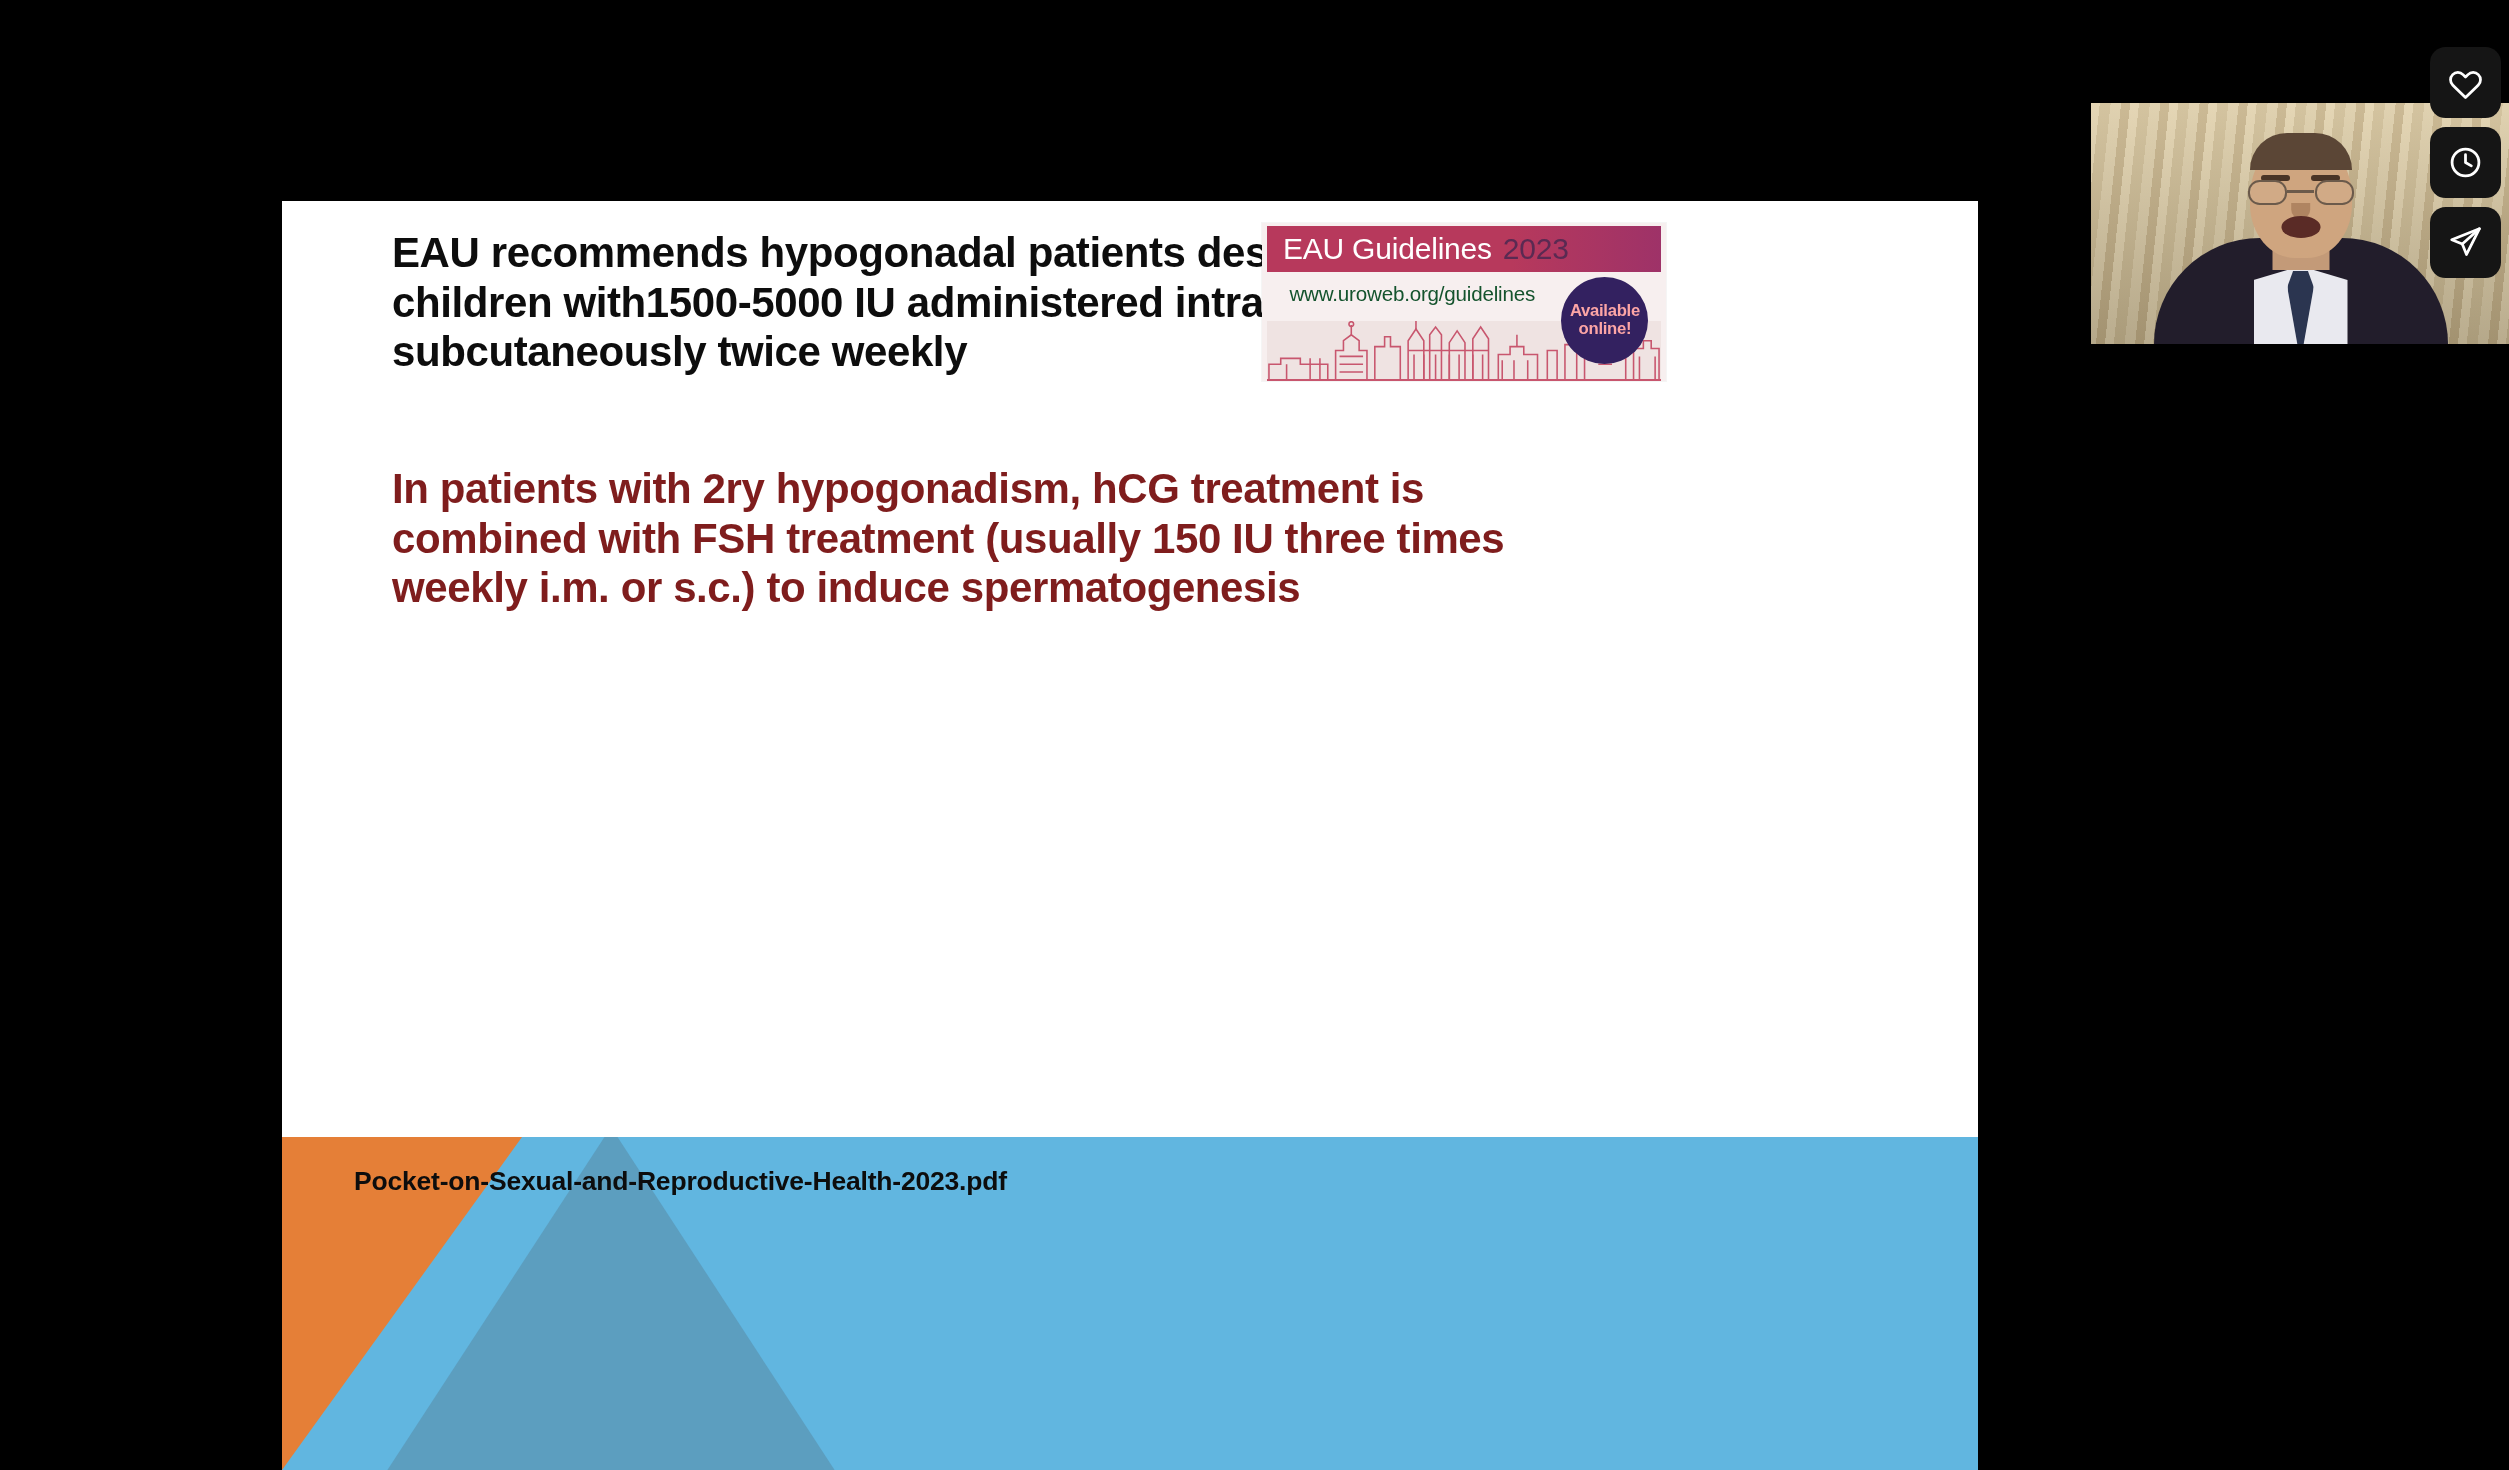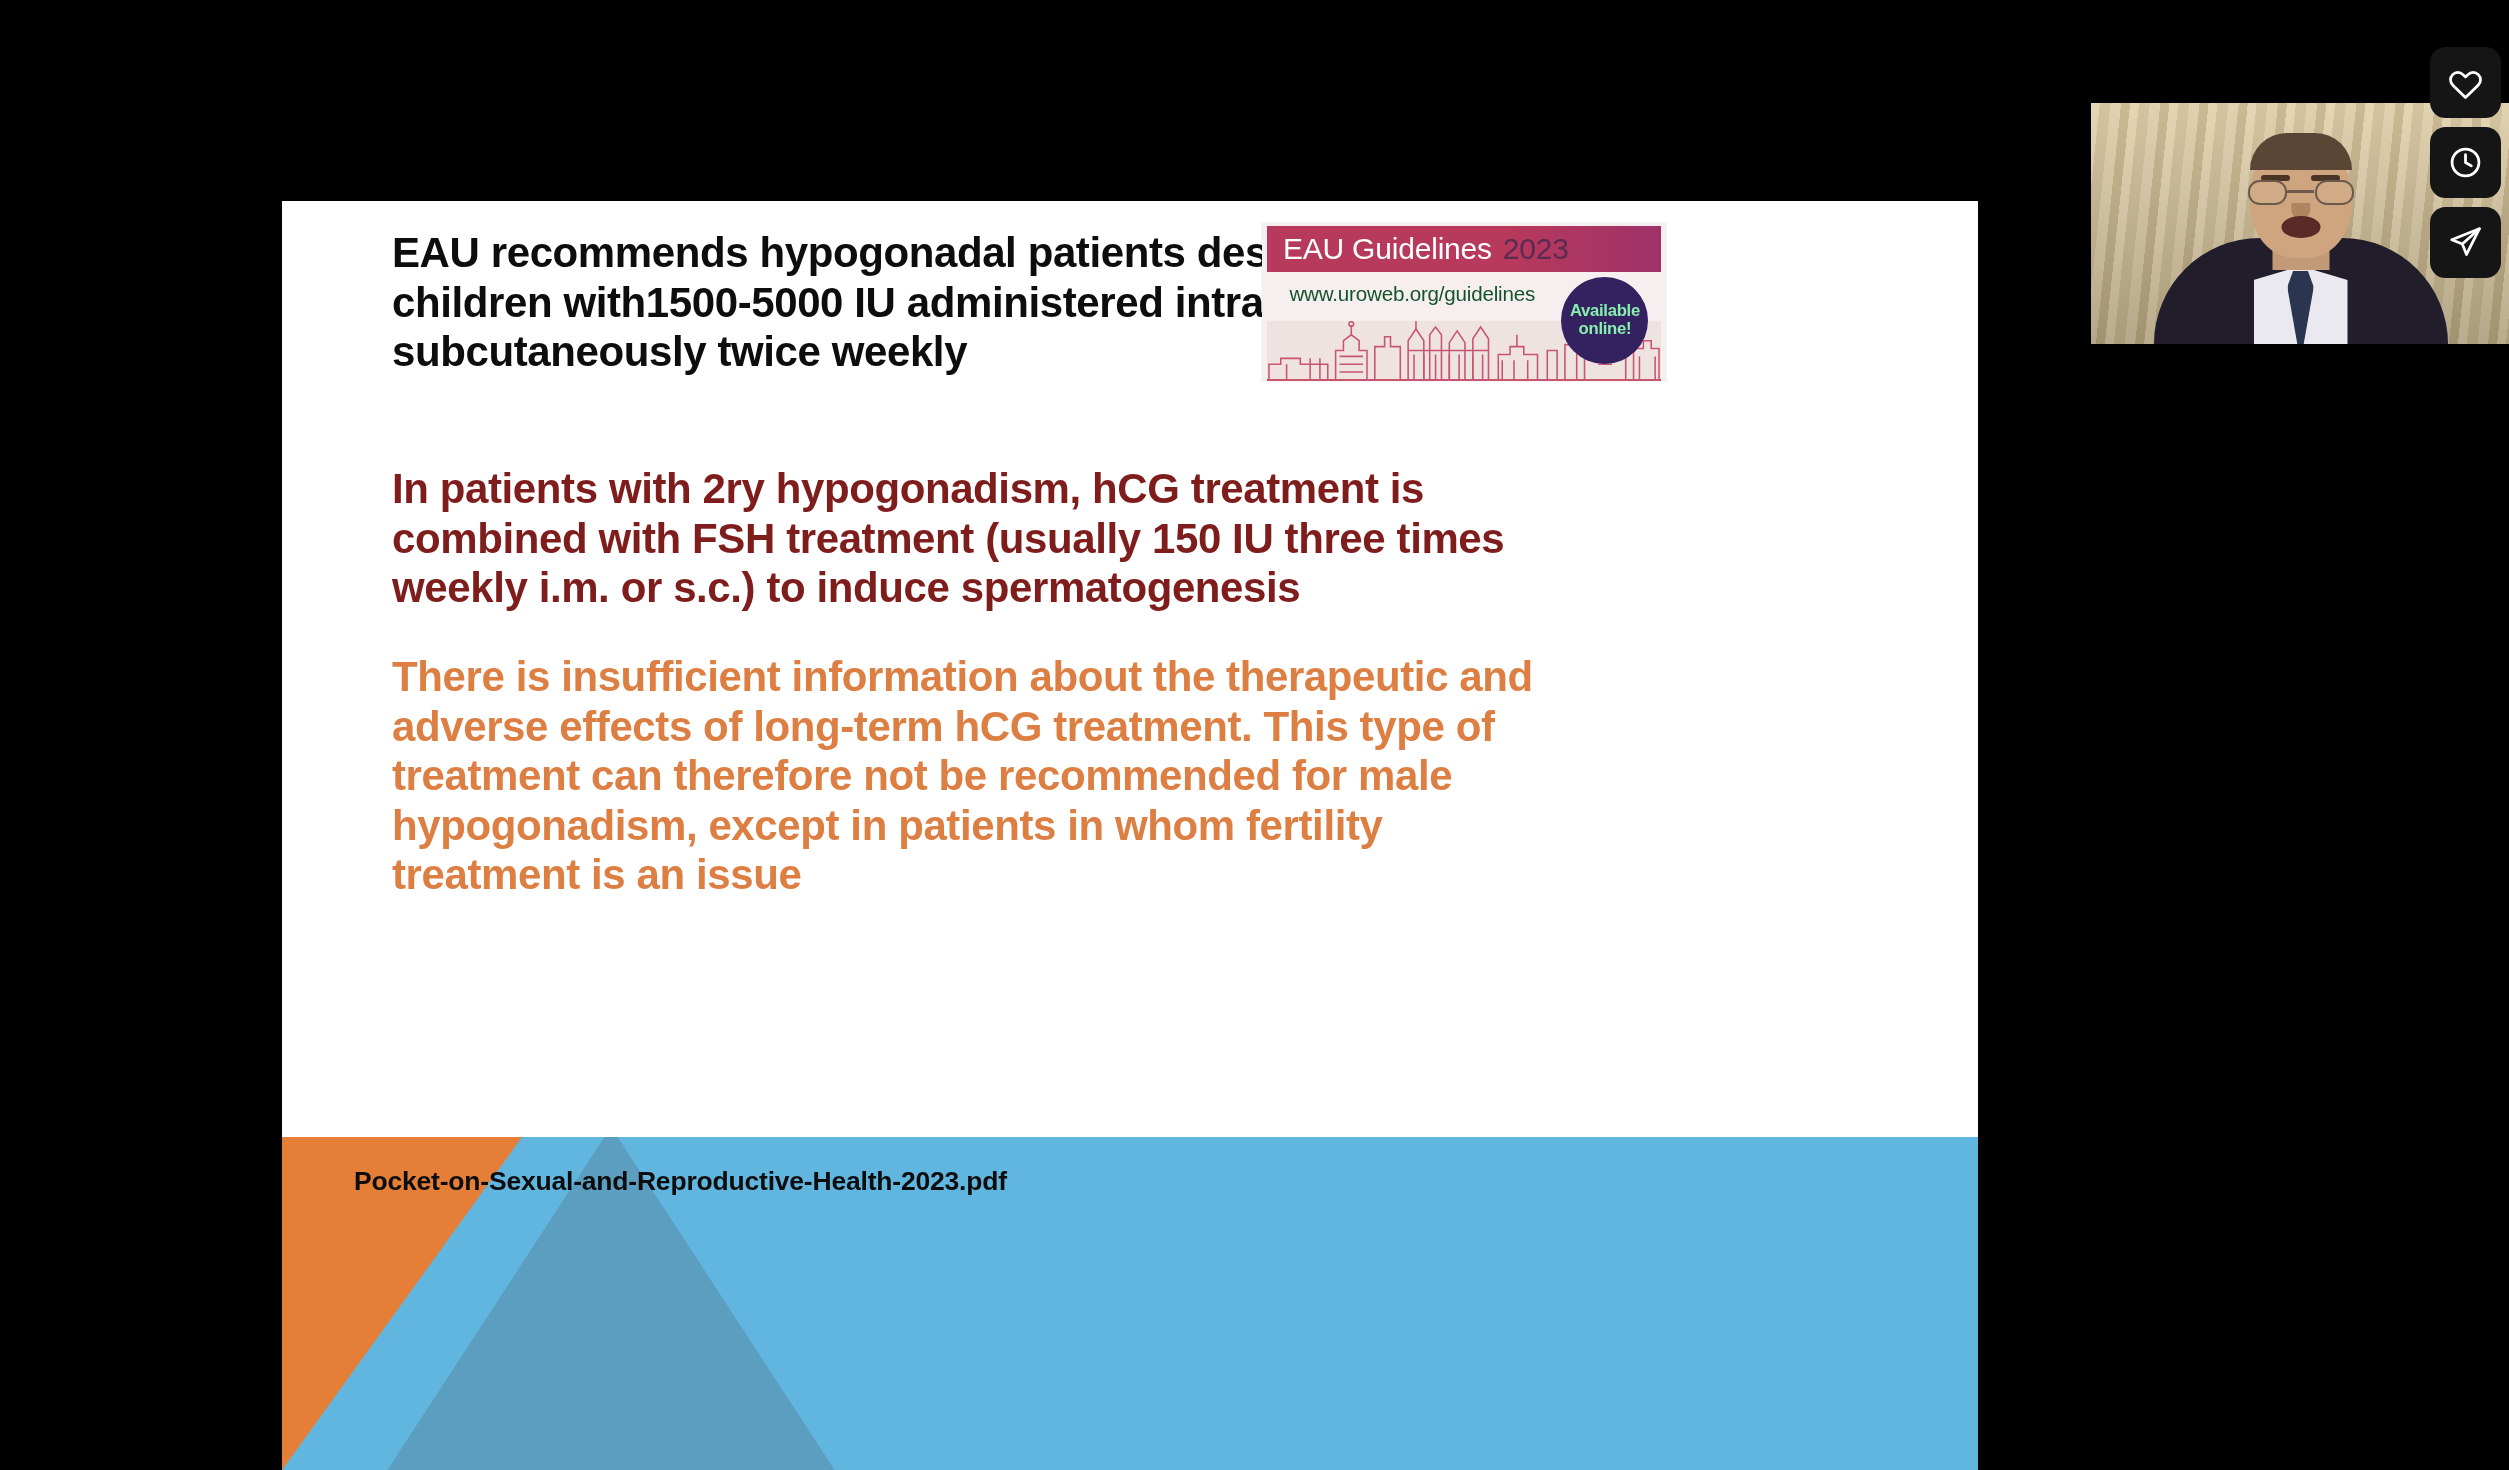--- a/index.html
+++ b/index.html
@@ -138,21 +138,21 @@
     height: 87px;
     border-radius: 50%;
     background: #332160;
     display: flex;
     flex-direction: column;
     align-items: center;
     justify-content: center;
     line-height: 1.1;
   }
   .eau-badge-line {
-    color: #86efac;
+    color: #fca5a5;
     font-size: 16.7px;
     font-weight: 700;
     letter-spacing: -0.3px;
   }
 
   
   #slide-footer {
     position: absolute;
     left: 0;
     right: 0;
@@ -373,21 +373,20 @@
 <div id="player-stage">
 
   <div id="slide">
 
     <div id="slide-body">
 
       <div class="para" id="para-eau">EAU recommends hypogonadal patients desiring to father children with1500-5000 IU administered intramuscularly or subcutaneously twice weekly</div>
 
       <div class="para" id="para-fsh">In patients with 2ry hypogonadism, hCG treatment is combined with FSH treatment (usually 150 IU three times weekly i.m. or s.c.) to induce spermatogenesis</div>
 
-      <div class="para" id="para-warning">There is insufficient information about the therapeutic and adverse effects of long-term hCG treatment. This type of treatment can therefore not be recommended for male hypogonadism, except in patients in whom fertility treatment is an issue</div>
 
       <div id="eau-banner">
 
         <div id="eau-bar">
           <span id="eau-bar-title">EAU Guidelines</span>
           <span id="eau-bar-year">2023</span>
         </div>
 
         <div id="eau-url">www.uroweb.org/guidelines</div>
 

